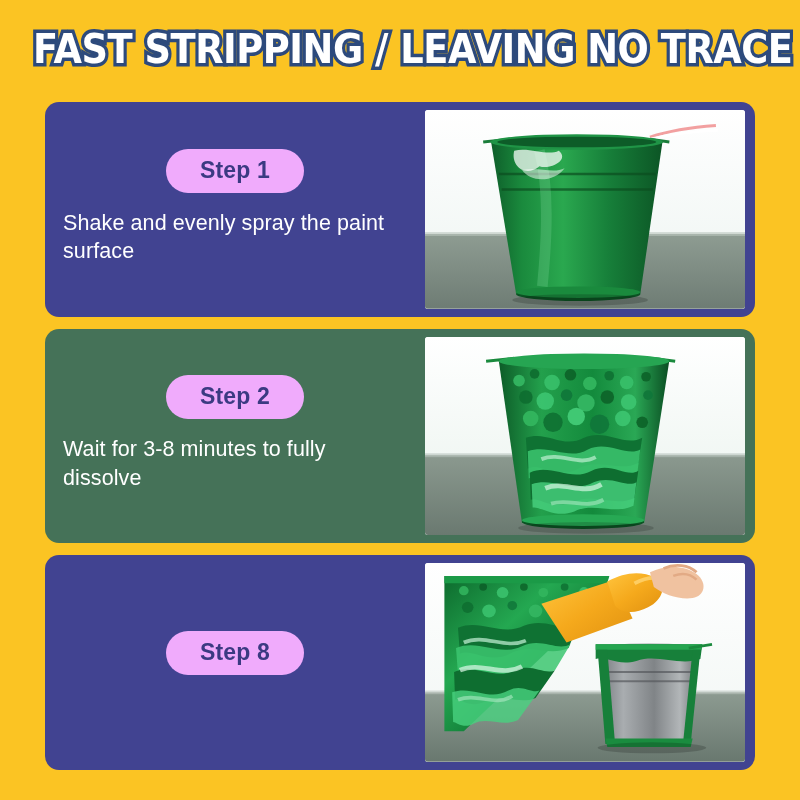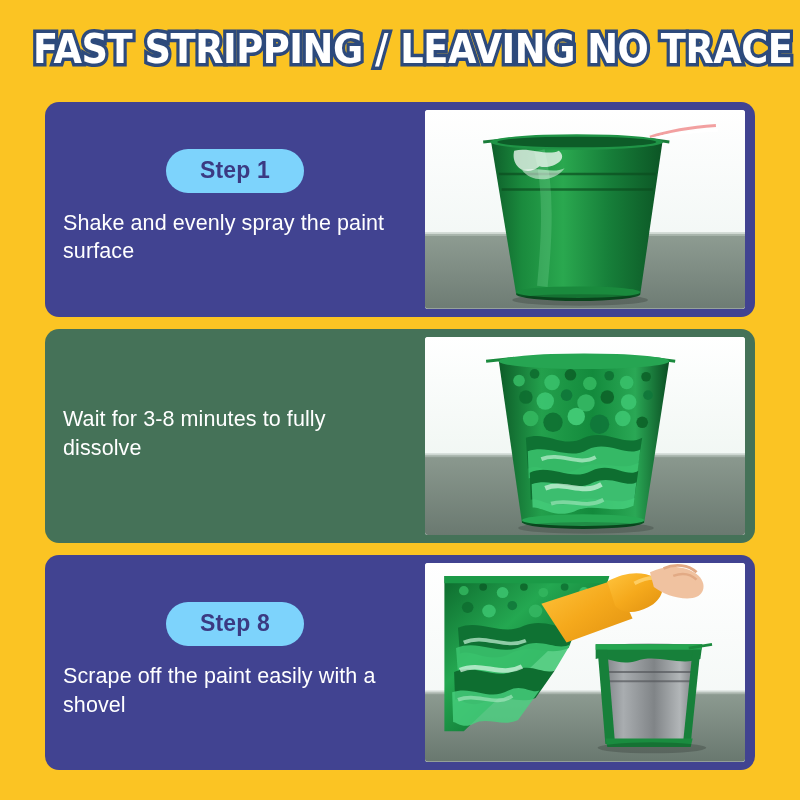--- a/index.html
+++ b/index.html
@@ -47,21 +47,21 @@
   .card.purple{ background:#414391; }
   .card.green { background:#457258; }
 
   .card-text{
     width:380px;
     display:flex; flex-direction:column;
     align-items:center; justify-content:center;
     padding:14px 18px 18px 18px;
   }
   .step-badge{
-    background:#7dd3fc;
+    background:#f0abfc;
     color:#3b3a82;
     font-size:23px;
     font-weight:bold;
     letter-spacing:0.2px;
     padding:8px 34px 9px 34px;
     border-radius:999px;
     margin-bottom:16px;
     white-space:nowrap;
   }
   .step-desc{
@@ -143,20 +143,21 @@
 
         <ellipse cx="158" cy="190" rx="64" ry="7" fill="#0b5323"></ellipse>
         <ellipse cx="158" cy="188" rx="64" ry="6" fill="#1a8a3d"></ellipse>
         <ellipse cx="160" cy="196" rx="70" ry="6" fill="#000000" opacity="0.18"></ellipse>
       </svg>
     </div>
   </div>
 
   <div class="card green">
     <div class="card-text">
+      <div class="step-badge">Step 2</div>
       <div class="step-desc">Wait for 3-8 minutes to fully dissolve</div>
     </div>
     <div class="card-photo">
       <svg class="photo-svg" viewBox="0 0 330 205" preserveAspectRatio="none">
         <defs>
           <linearGradient id="bg2" x1="0" y1="0" x2="0" y2="1">
             <stop offset="0%" stop-color="#ffffff"></stop>
             <stop offset="70%" stop-color="#eff6f2"></stop>
             <stop offset="100%" stop-color="#dbe7e1"></stop>
           </linearGradient>
@@ -216,21 +217,20 @@
         <ellipse cx="163" cy="191" rx="63" ry="7" fill="#0b5323"></ellipse>
         <ellipse cx="163" cy="189" rx="63" ry="6" fill="#27a954"></ellipse>
         <ellipse cx="166" cy="197" rx="70" ry="6" fill="#000000" opacity="0.16"></ellipse>
       </svg>
     </div>
   </div>
 
   <div class="card purple">
     <div class="card-text">
       <div class="step-badge">Step 8</div>
-      <div class="step-desc">Scrape off the paint easily with a shovel</div>
     </div>
     <div class="card-photo">
       <svg class="photo-svg" viewBox="0 0 330 215" preserveAspectRatio="none">
         <defs>
           <linearGradient id="bg3" x1="0" y1="0" x2="0" y2="1">
             <stop offset="0%" stop-color="#ffffff"></stop>
             <stop offset="72%" stop-color="#f4f8f6"></stop>
             <stop offset="100%" stop-color="#e2ebe6"></stop>
           </linearGradient>
           <linearGradient id="table3" x1="0" y1="0" x2="0" y2="1">

